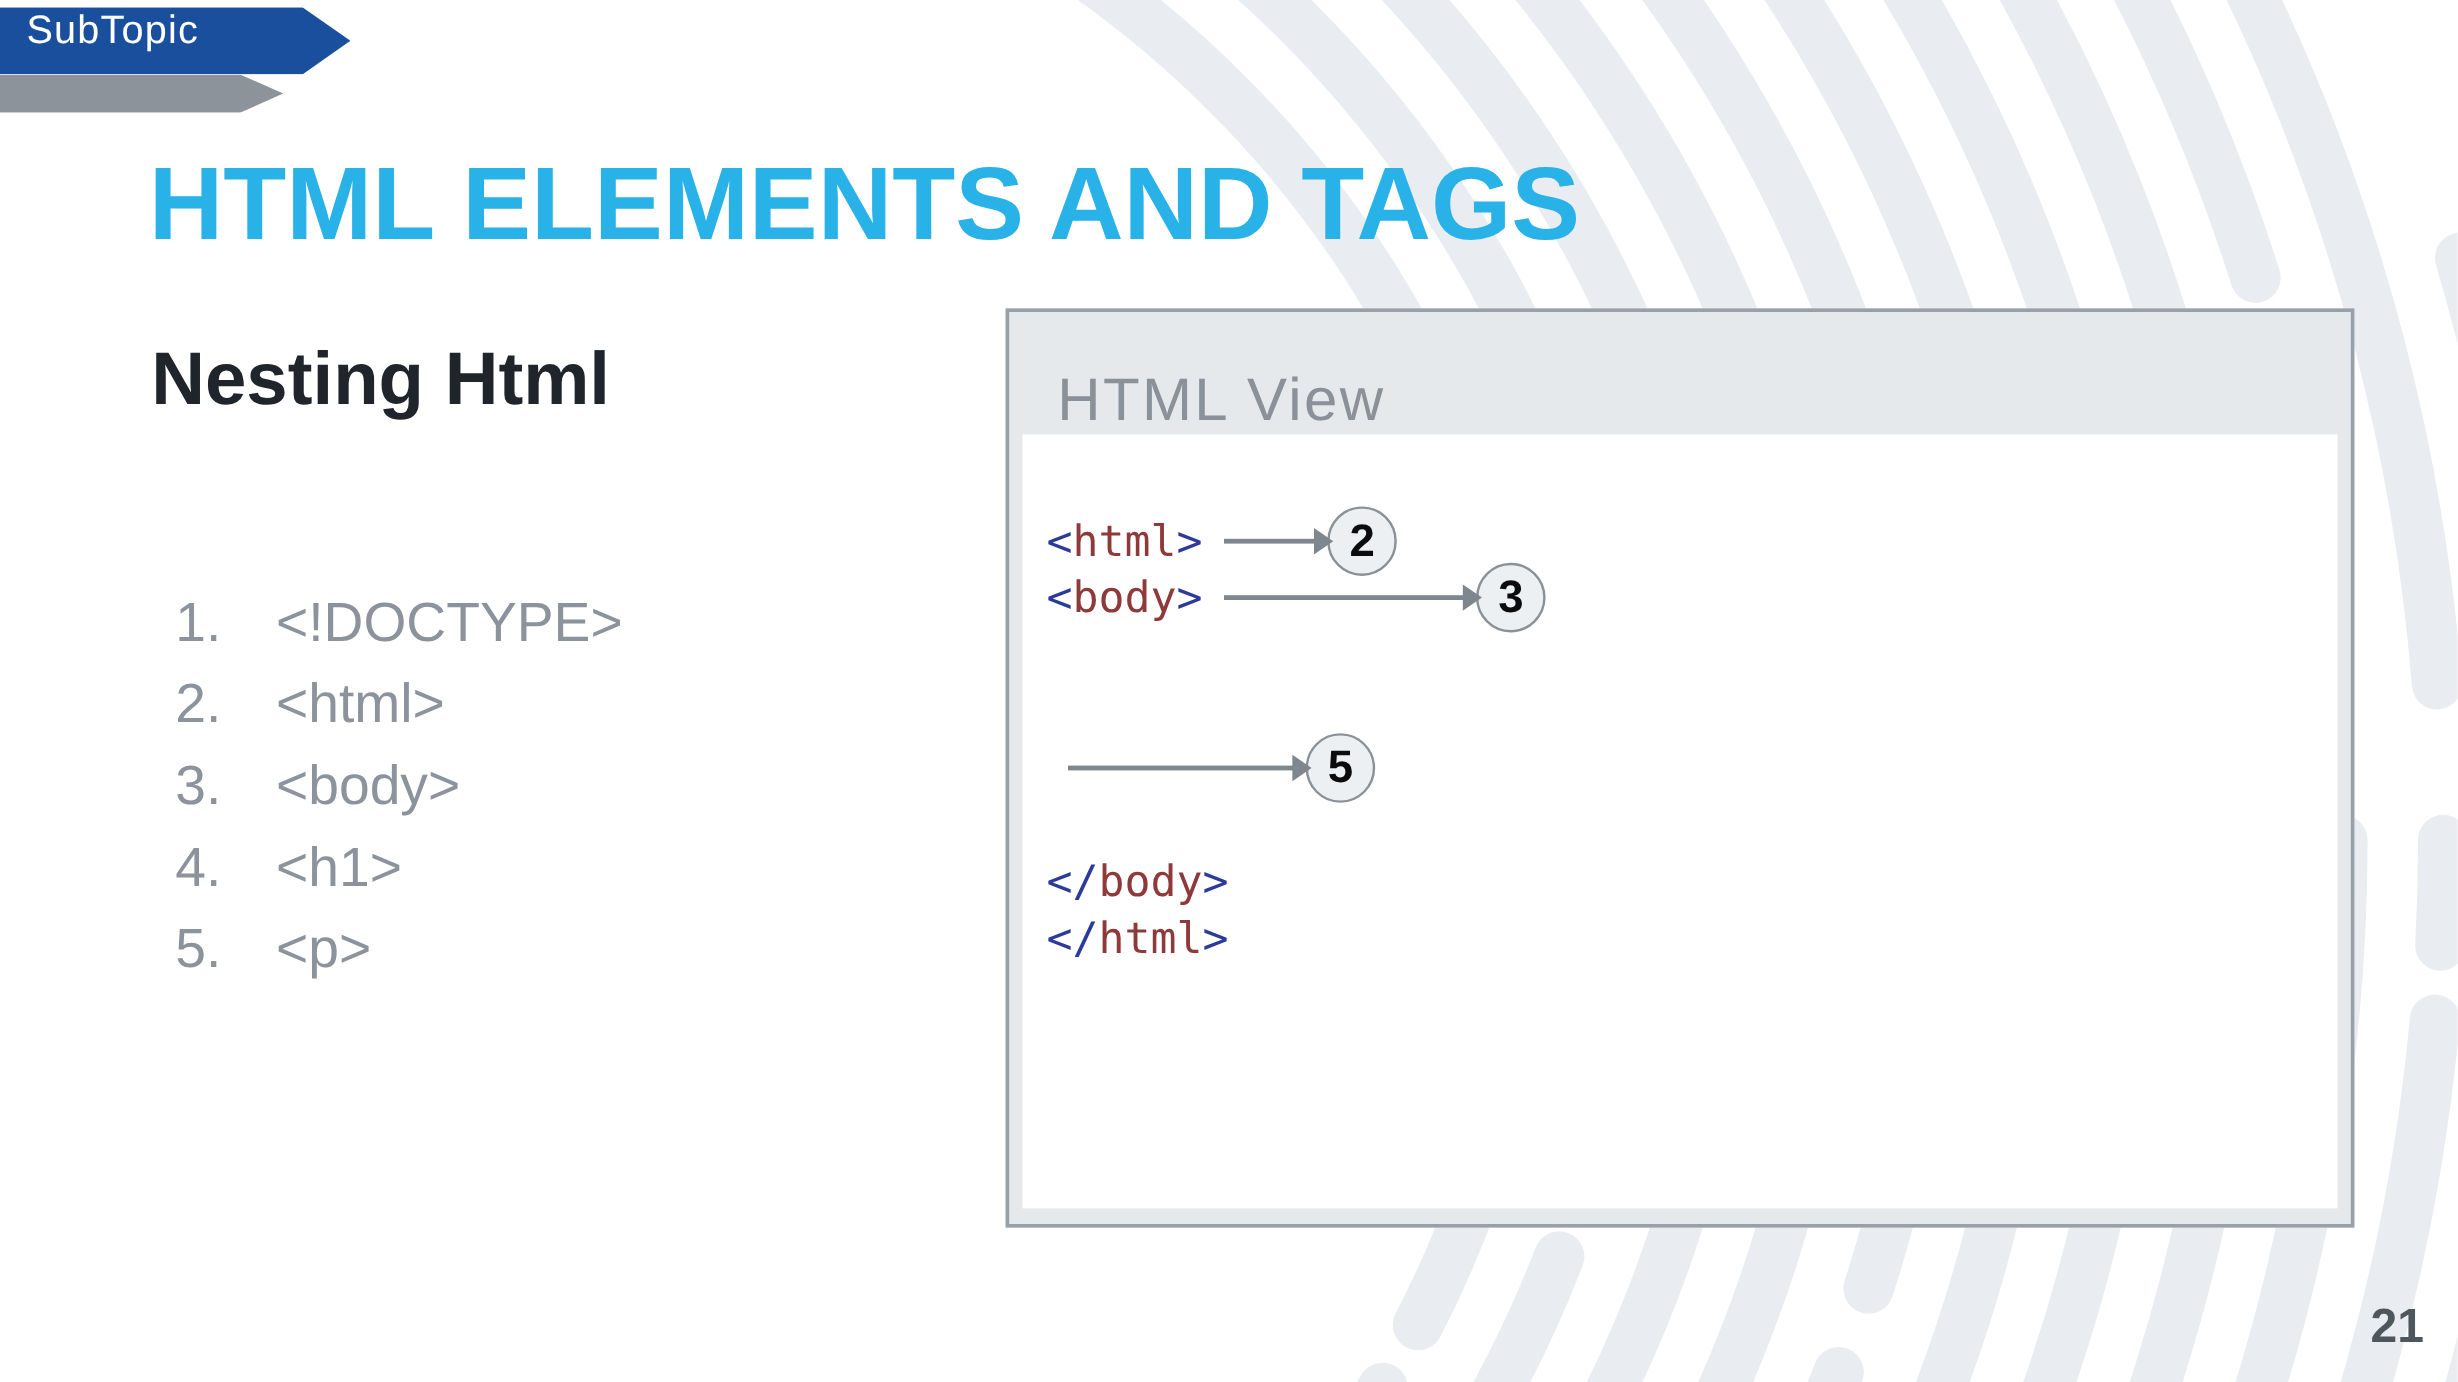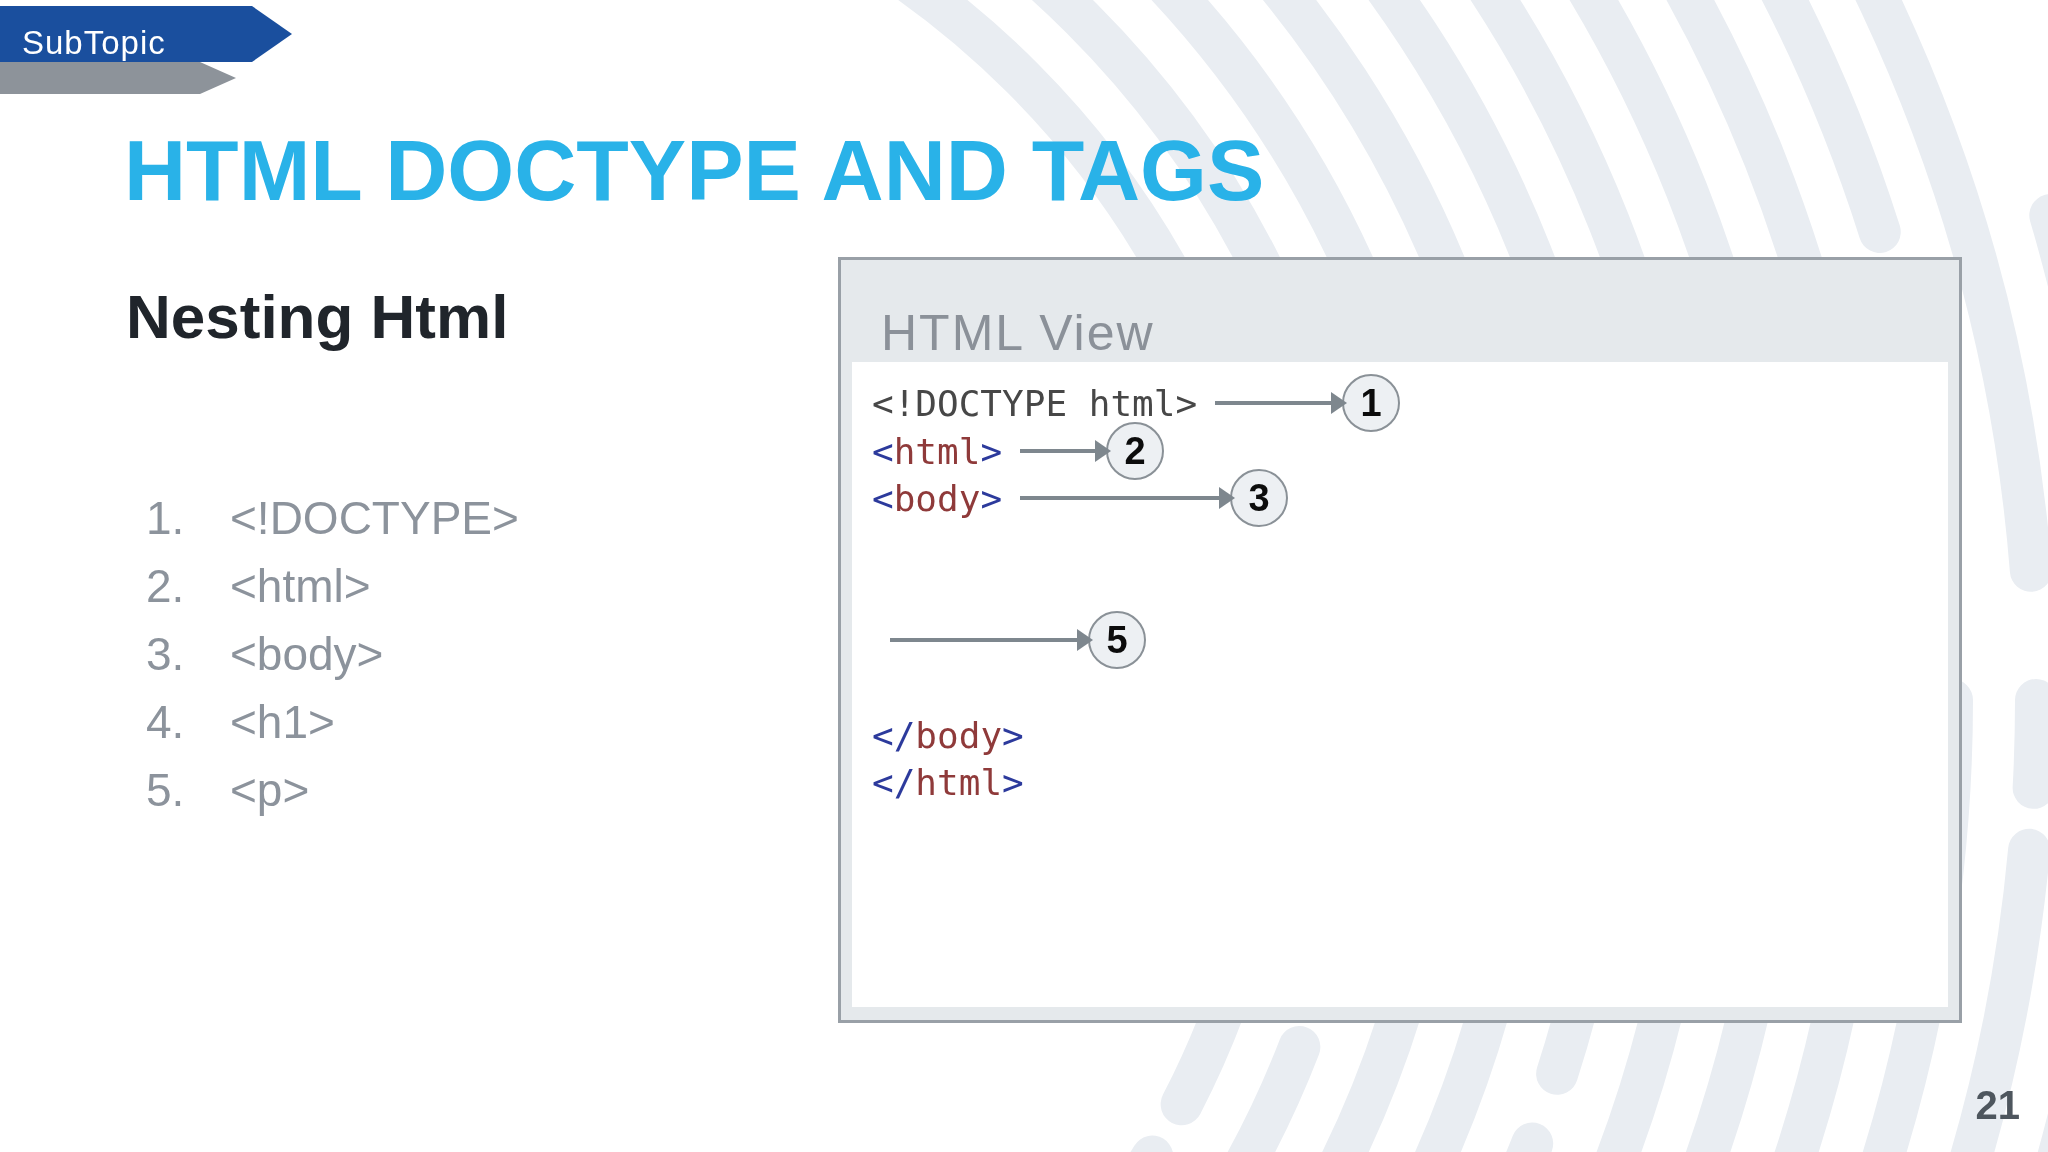--- a/index.html
+++ b/index.html
@@ -10,21 +10,21 @@
   }
   .slide{position:absolute;inset:0;width:2048px;height:1152px;}
 
   
   .fp{position:absolute;left:0;top:0;width:2048px;height:1152px;pointer-events:none;}
 
   
   .banner-blue{
     position:absolute;left:0;top:6px;width:292px;height:56px;background:#1a4f9e;
     clip-path:polygon(0 0,252px 0,292px 50%,252px 100%,0 100%);
-    display:flex;align-items:flex-end;
+    display:flex;align-items:flex-start;
   }
   .banner-blue span{color:#ffffff;font-size:33px;letter-spacing:1px;padding-left:22px;font-weight:400;}
   .banner-gray{
     position:absolute;left:0;top:62px;width:236px;height:32px;background:#8d939a;
     clip-path:polygon(0 0,200px 0,236px 50%,200px 100%,0 100%);
   }
 
   .title{
     position:absolute;left:124px;top:126px;
     font-size:86px;font-weight:800;color:#29b2e8;letter-spacing:0px;line-height:88px;
@@ -101,21 +101,21 @@
       <circle cx="400" cy="700" r="1720" stroke-dasharray="540 62 760 60 300 72 9999" stroke-dashoffset="3200"></circle>
       <circle cx="400" cy="700" r="1804" stroke-dasharray="680 58 360 74 700 58 9999" stroke-dashoffset="2300"></circle>
     </g>
   </svg>
 
   <div class="banner-blue">
     <span>SubTopic</span>
   </div>
   <div class="banner-gray"></div>
 
-  <div class="title">HTML DOCTYPE AND TAGS</div>
+  <div class="title">HTML ELEMENTS AND TAGS</div>
 
   <div class="heading">
     <div>Nesting Html</div>
   </div>
 
   <div class="tag-list">
     <div class="tag-row">
       <span class="num">1.</span>
       <span>&lt;!DOCTYPE&gt;</span>
     </div>
@@ -136,25 +136,20 @@
       <span>&lt;p&gt;</span>
     </div>
   </div>
 
   <div class="panel">
     <div class="panel-header">
       <span>HTML View</span>
     </div>
     <div class="codebox">
 
-      <div class="code-row" style="top:17px">
-        <span class="code"><span class="doc">&lt;!DOCTYPE html&gt;</span></span>
-        <span class="arrow" style="width:117px"></span>
-        <span class="circle"><span>1</span></span>
-      </div>
 
       <div class="code-row" style="top:65px">
         <span class="code"><span class="pun">&lt;</span><span class="tag">html</span><span class="pun">&gt;</span></span>
         <span class="arrow" style="width:76px"></span>
         <span class="circle"><span>2</span></span>
       </div>
 
       <div class="code-row" style="top:112px">
         <span class="code"><span class="pun">&lt;</span><span class="tag">body</span><span class="pun">&gt;</span></span>
         <span class="arrow" style="width:200px"></span>

